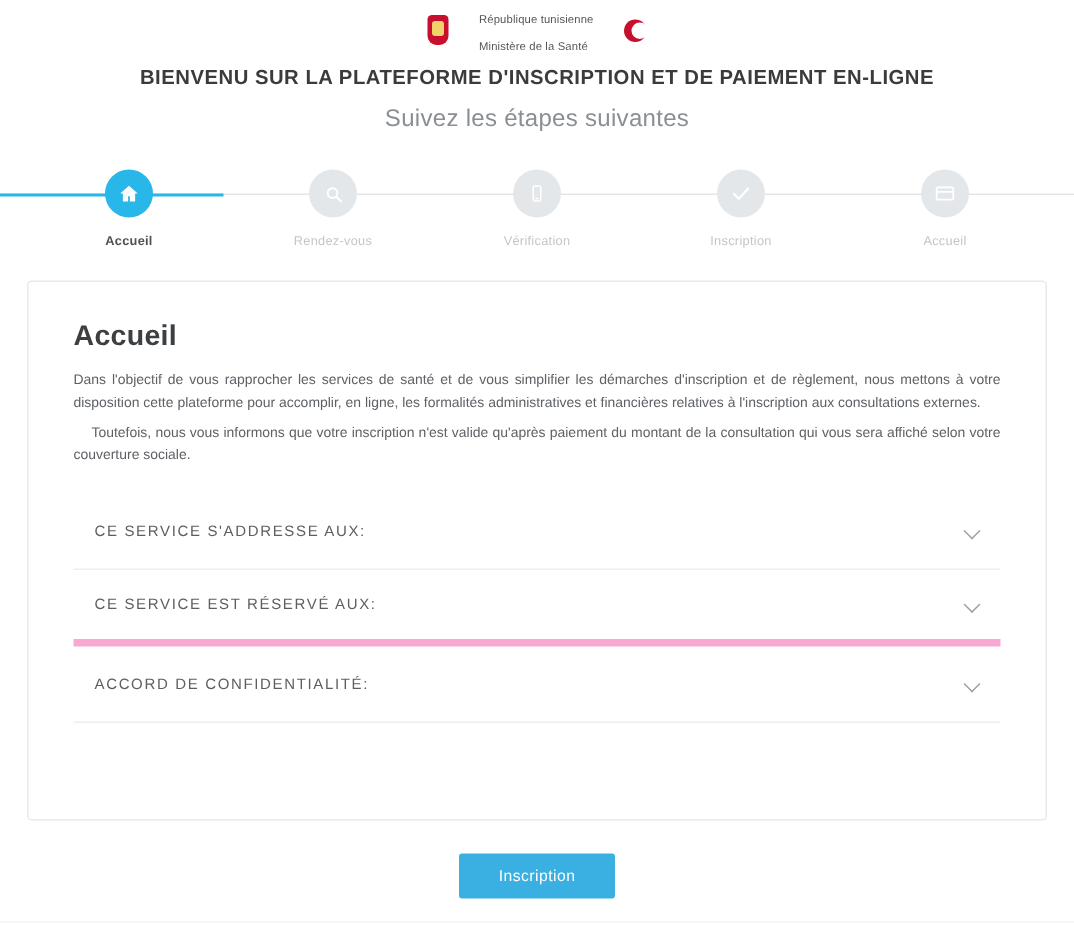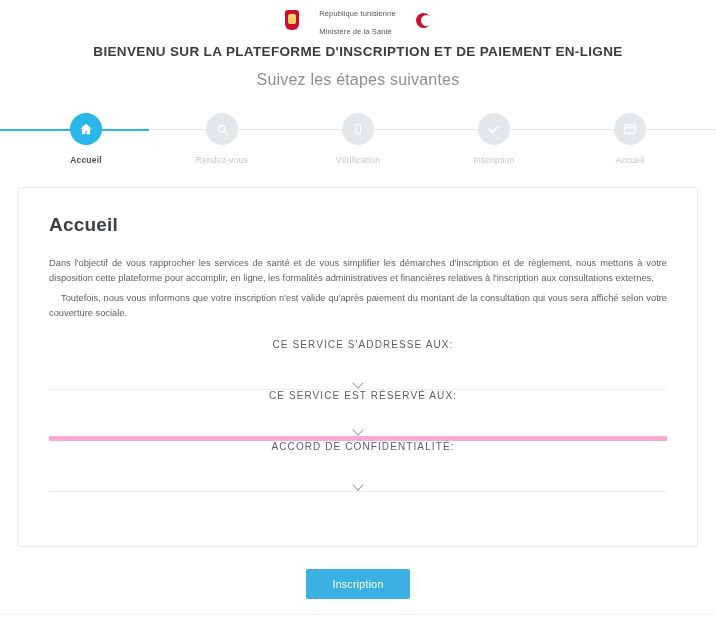--- a/index.html
+++ b/index.html
@@ -153,38 +153,37 @@
     height: 360px;
     padding: 26px 30px 0;
   }
   .card-title {
     font-size: 19px;
     font-weight: bold;
     color: #3d4043;
     letter-spacing: .2px;
   }
   .card-body {
-    margin-top: 20px;
+    margin-top: 10px;
     font-size: 9.3px;
     line-height: 1.65;
     color: #5d6165;
     text-align: justify;
   }
   .card-body p + p { margin-top: 4px; text-indent: 12px; }
 
   
   .accordion { margin-top: 18px; }
   .acc-item {
     border-bottom: 1px solid #eceef0;
     height: 51px;
     display: flex;
     align-items: center;
     justify-content: space-between;
     padding: 0 4px 0 14px;
-    flex-direction: column;
   }
   .acc-item.highlight { border-bottom: 5px solid #f9a8d4; }
   .acc-label {
     font-size: 10px;
     letter-spacing: 1.1px;
     color: #5b5f63;
   }
   .chev {
     width: 12px; height: 12px;
     position: relative;

